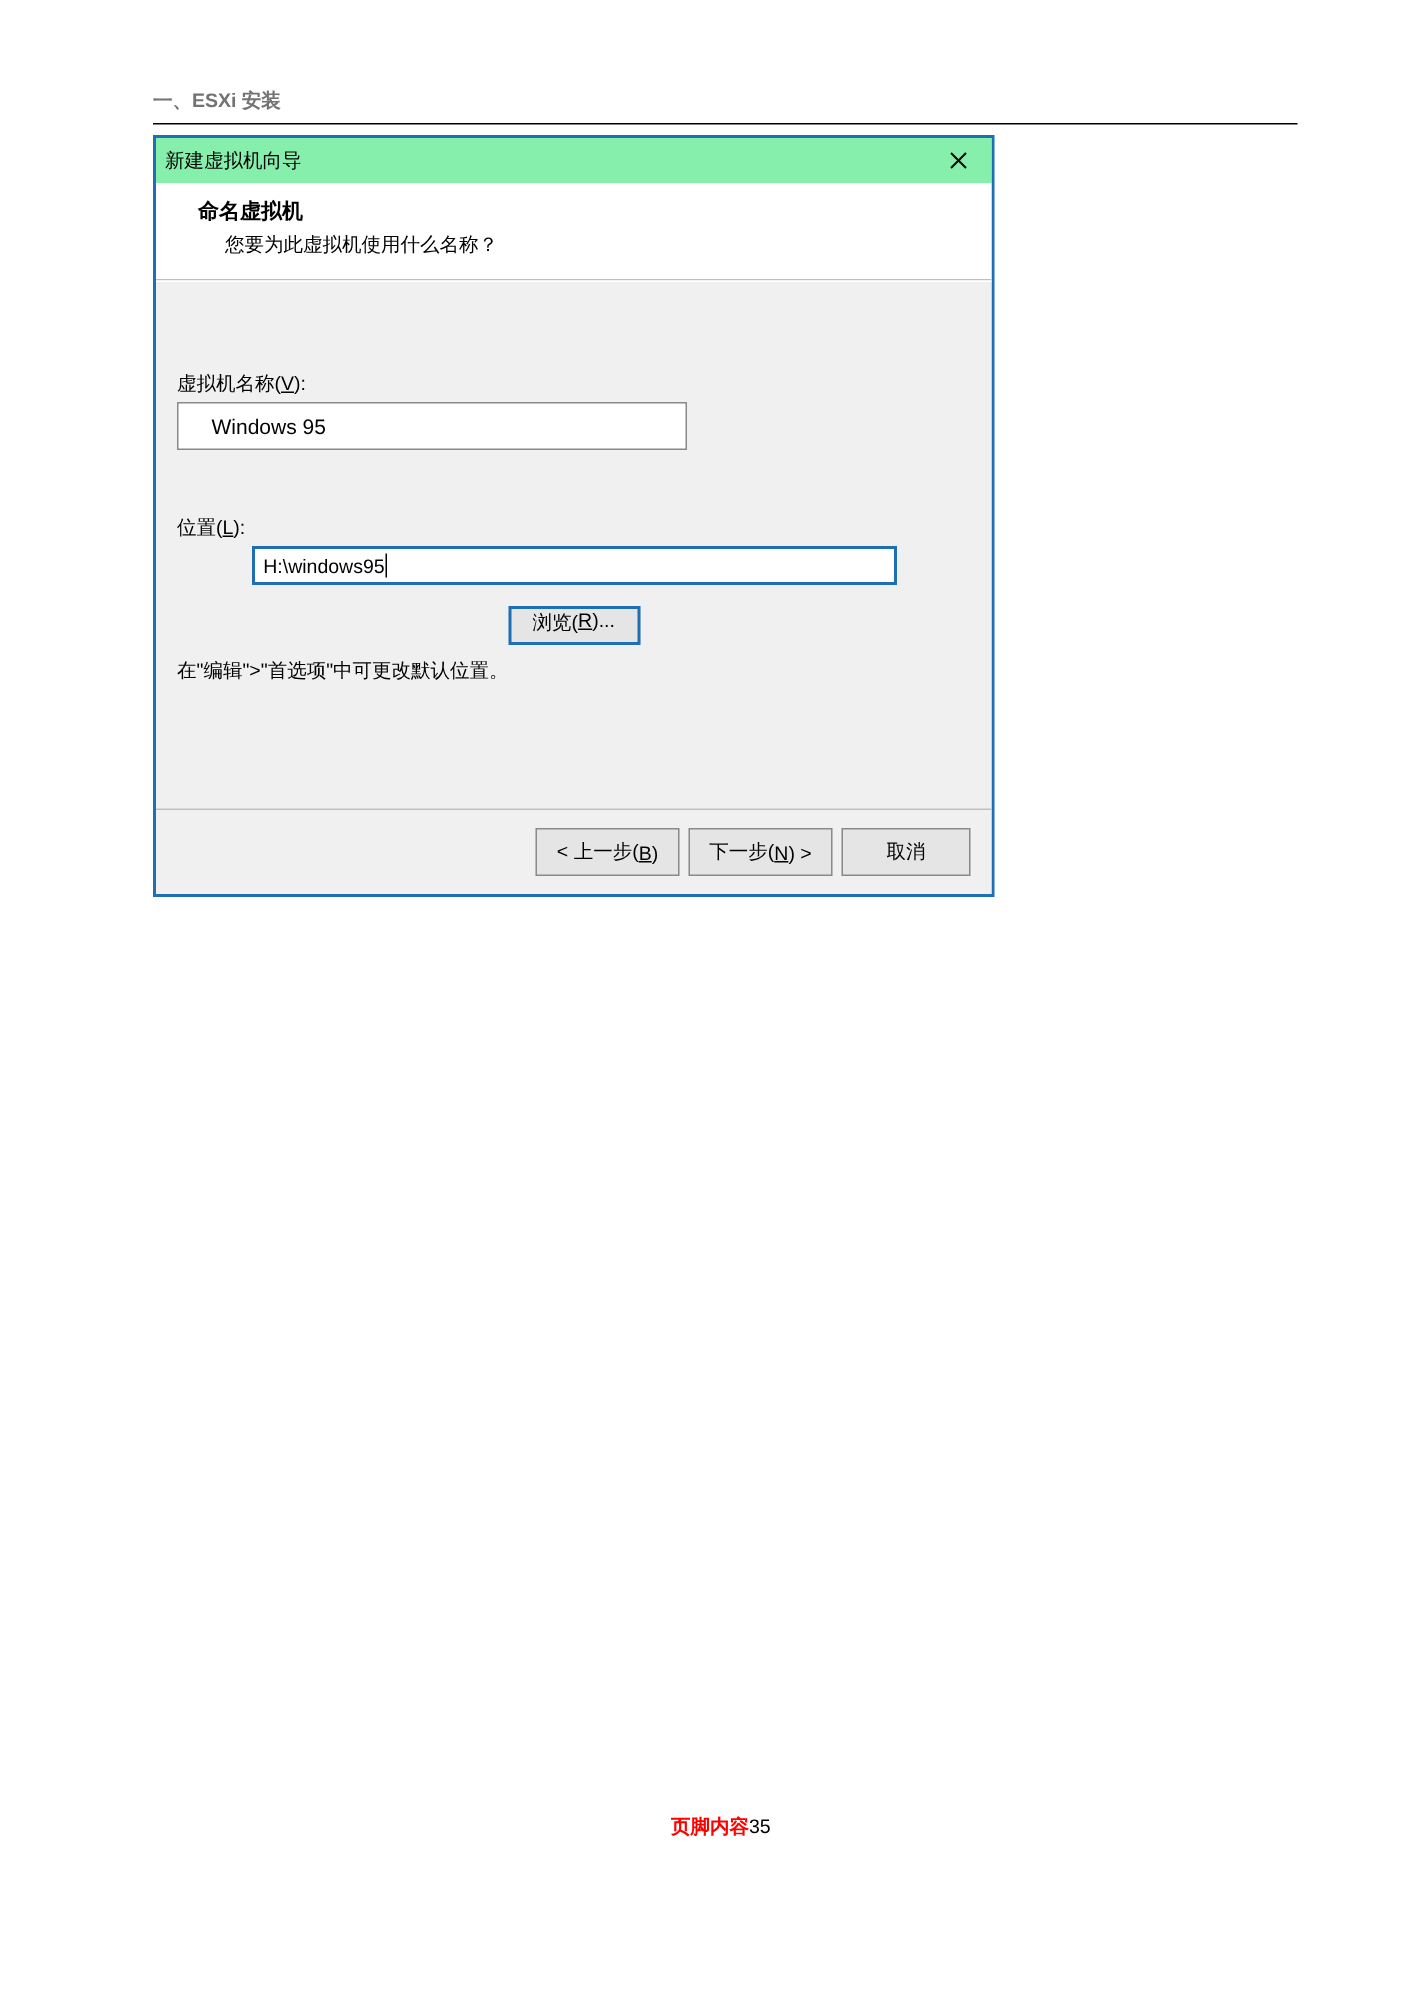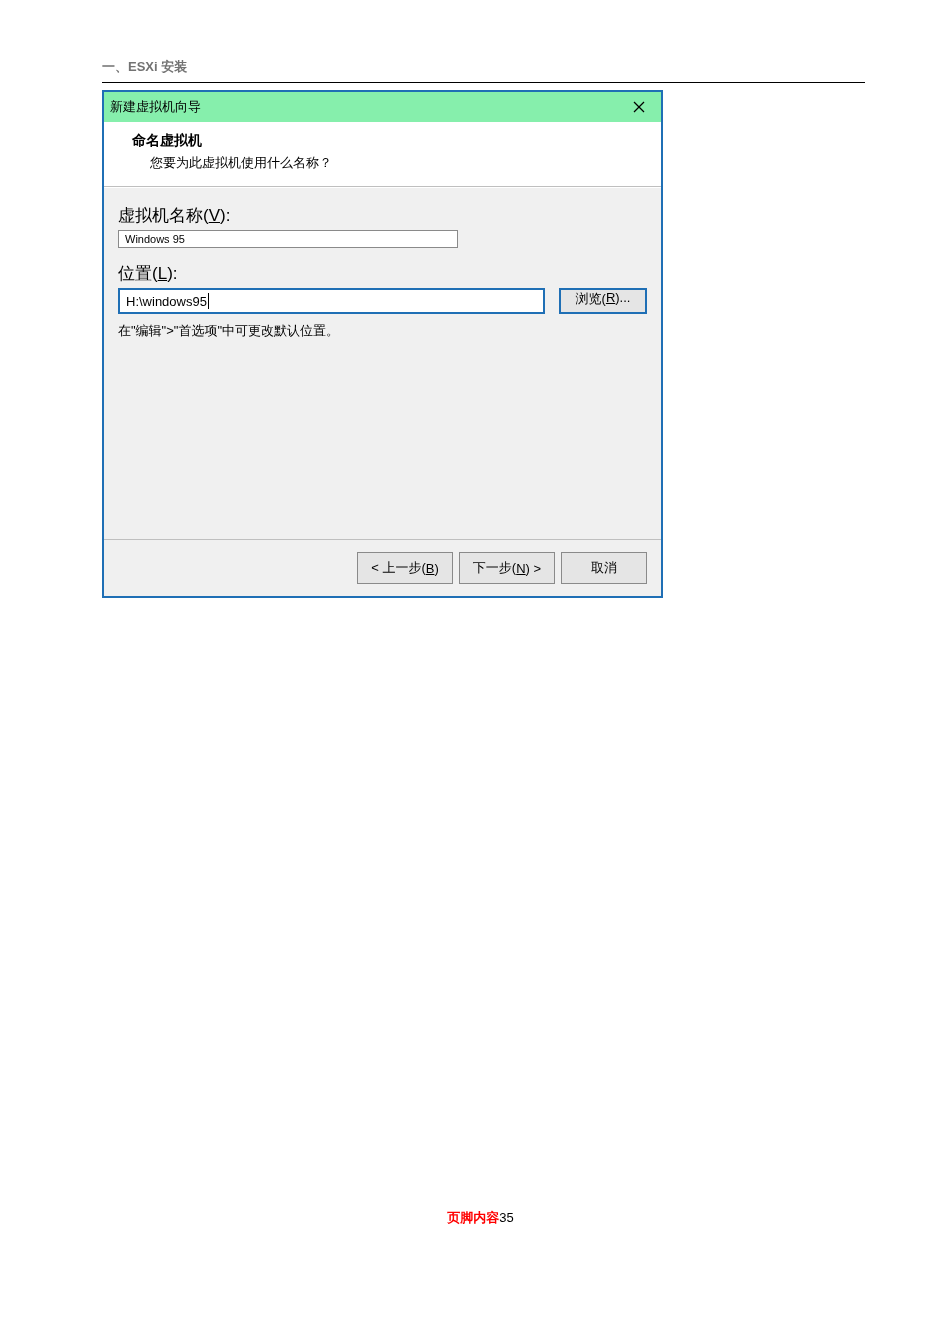--- a/index.html
+++ b/index.html
@@ -68,35 +68,35 @@
   .header-panel .hp-title { font-weight: bold; font-size: 14px; }
   .header-panel .hp-sub { font-size: 13px; margin-top: 4px; padding-left: 18px; }
 
   .body-panel {
     background: #f0f0f0;
     border-top: 1px solid #ffffff;
     padding: 16px 14px 0 14px;
     min-height: 352px;
   }
   .form-row { margin-bottom: 8px; }
-  .form-label { font-size: 17px; margin-bottom: 3px; }
+  .form-label { font-size: 13px; margin-bottom: 3px; margin-top: 43px; }
   .acc { text-decoration: underline; }
 
   .tf {
     width: 340px;
-    height: 18px;
+    height: 32px;
     border: 1px solid #8a8a8a;
     background: #ffffff;
-    padding: 2px 6px;
-    font-size: 11px;
+    padding: 2px 22px;
+    font-size: 14px;
     font-family: inherit;
     display: inline-flex;
     align-items: center;
   }
-  .loc-row { display:flex; align-items:center; gap:14px; }
+  .loc-row { display:flex; align-items:center; gap:14px;flex-direction:column; }
   .tf-loc {
     width: 430px;
     height: 26px;
     border: 2px solid #1f6fb5;
     background: #ffffff;
     padding: 2px 6px;
     font-size: 13px;
     display:inline-flex;
     align-items:center;
     position: relative;

